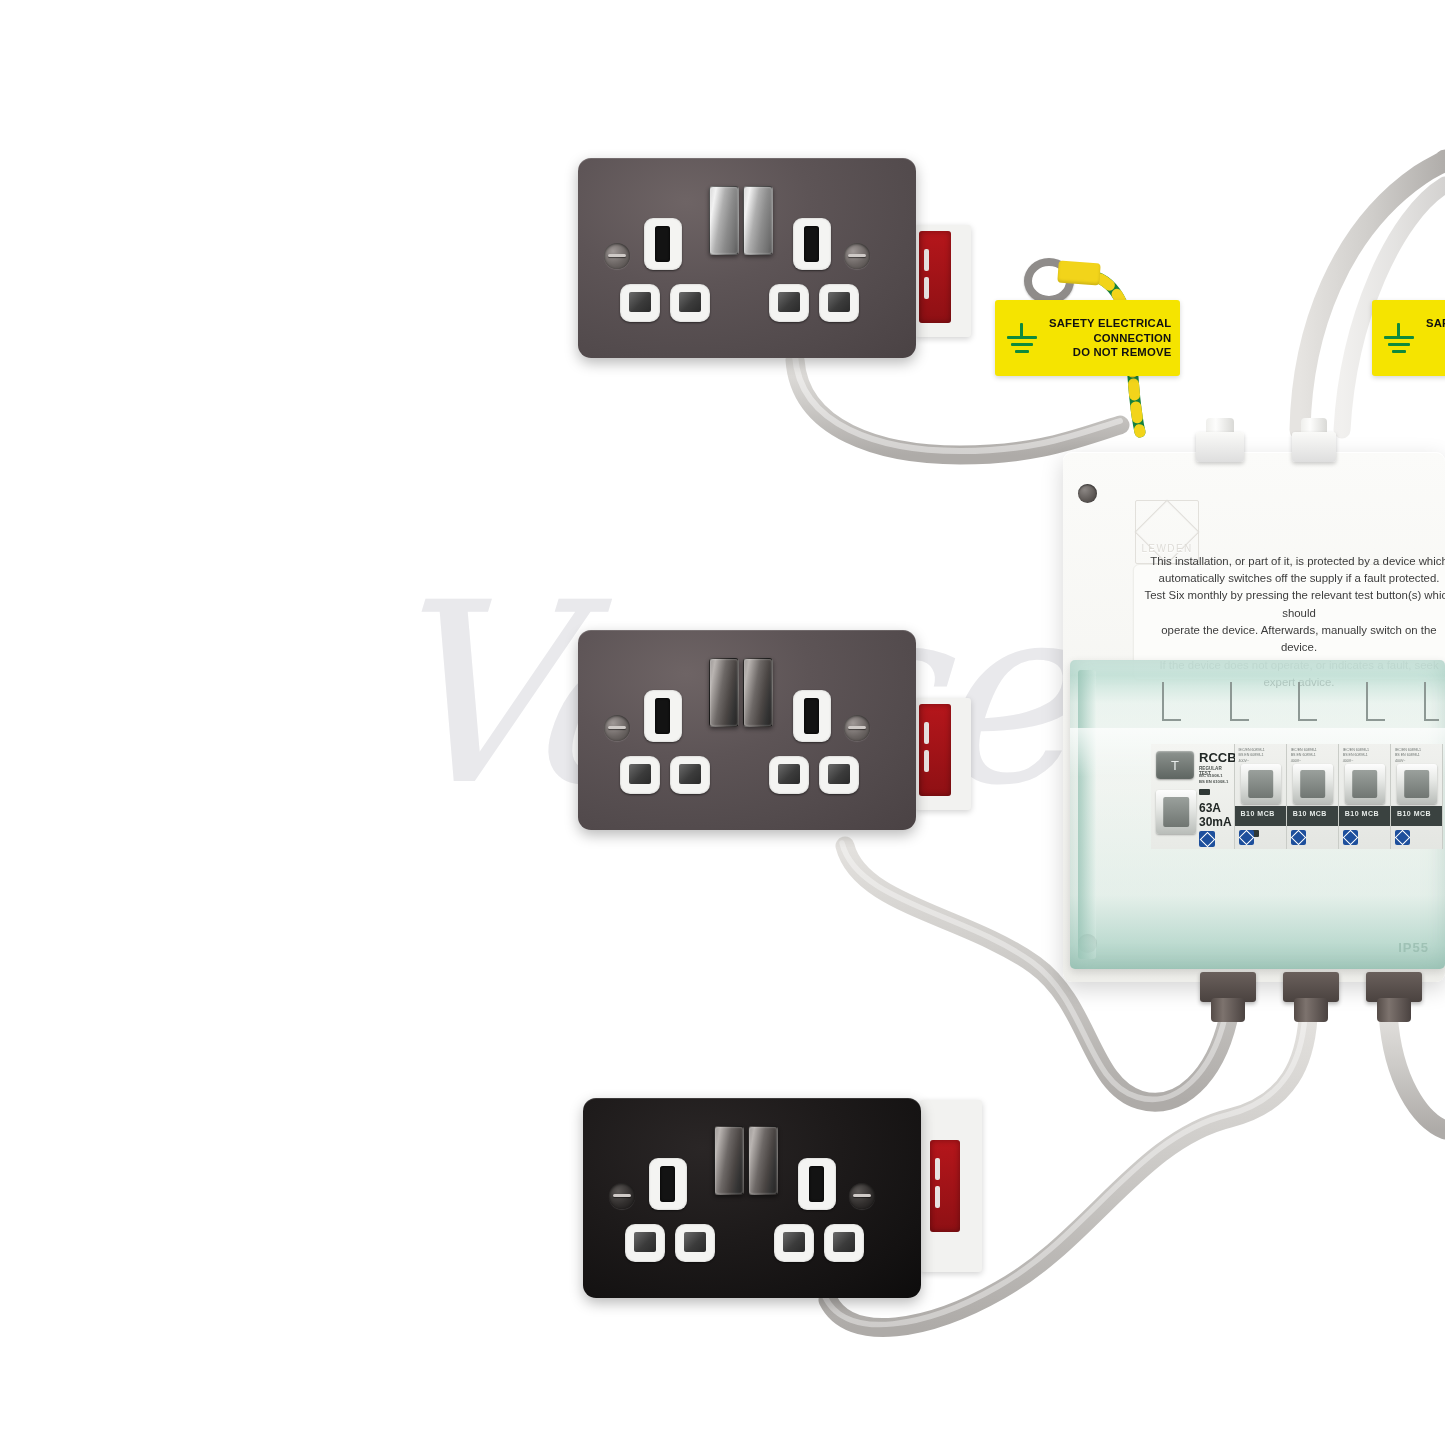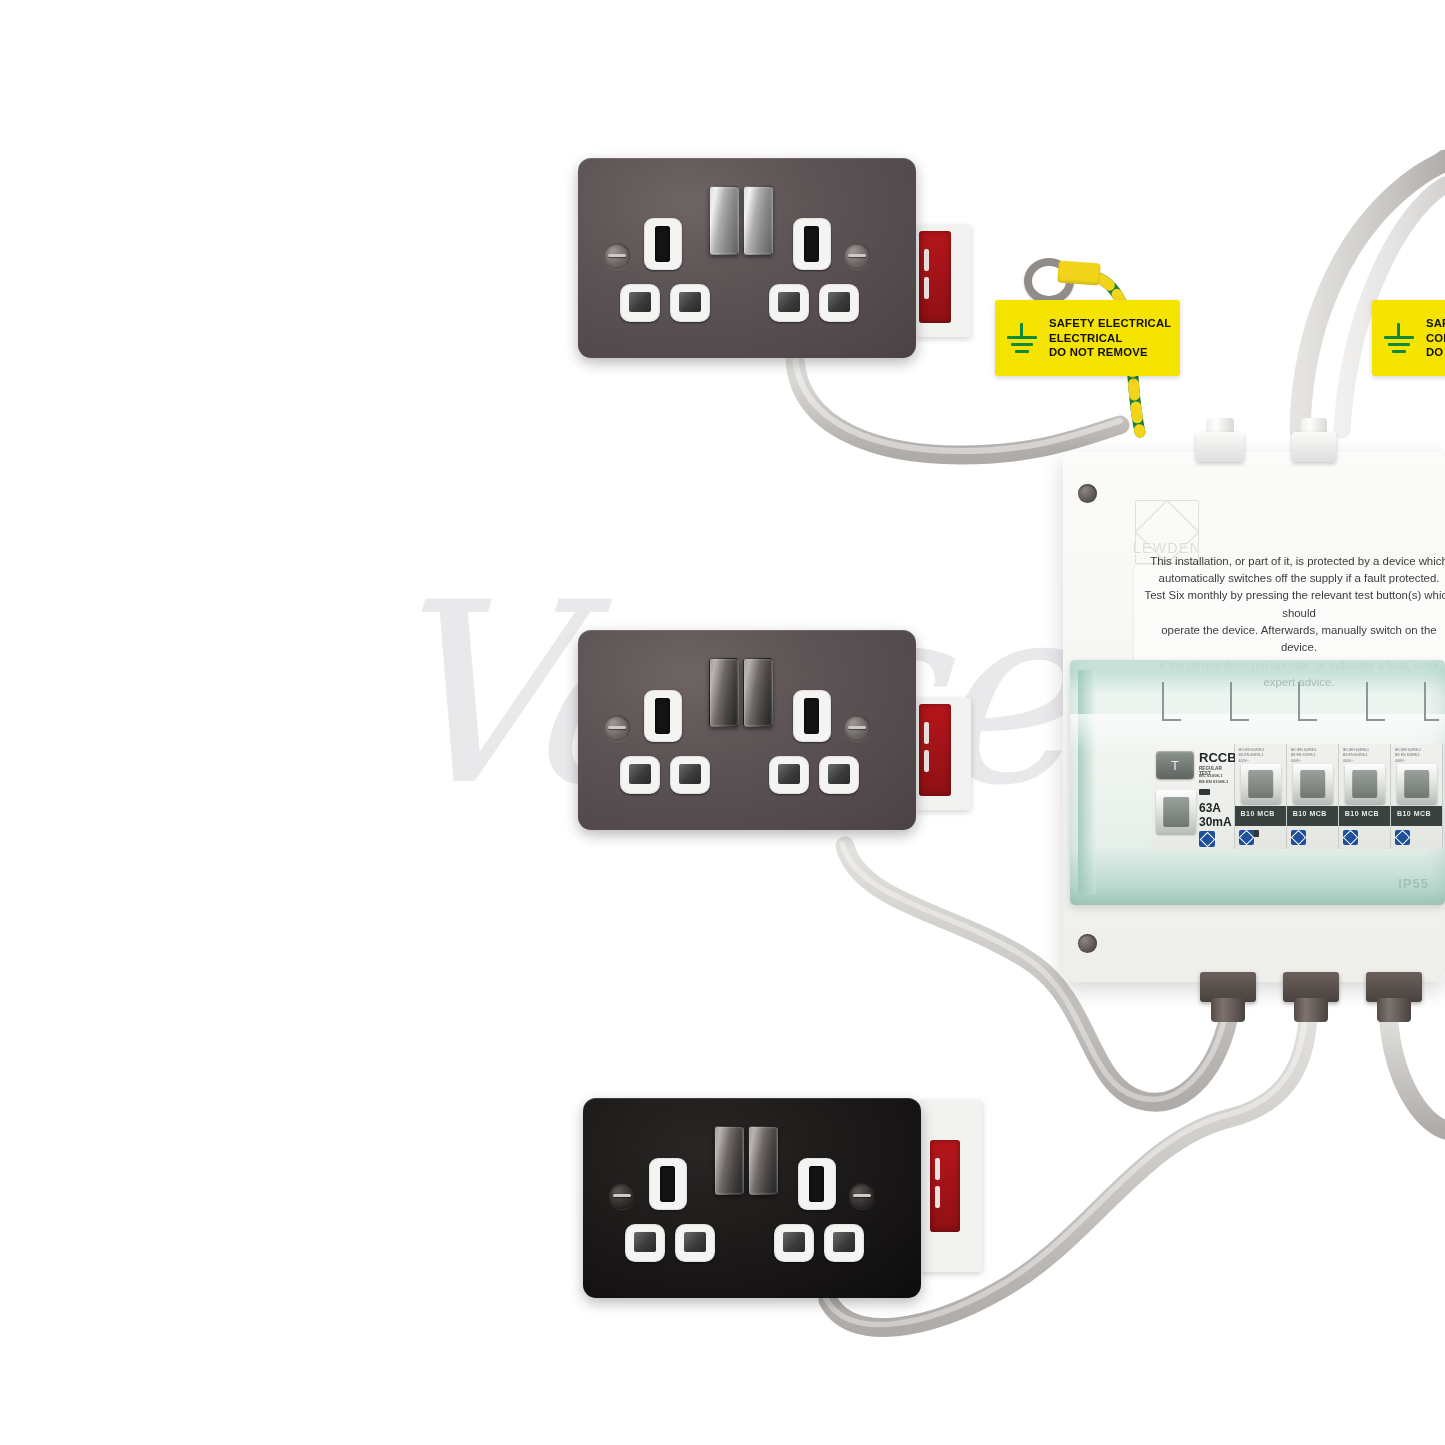--- a/index.html
+++ b/index.html
@@ -79,21 +79,21 @@
     border-radius:9px;
     box-shadow:0 7px 22px rgba(0,0,0,.17), inset 0 1px 0 #fff;}
   .cu-screw{position:absolute;width:19px;height:19px;border-radius:50%;
     background:radial-gradient(circle at 35% 30%, #8c8784 0%, #5d5855 60%, #3d3937 100%);
     box-shadow:inset 0 1px 2px rgba(0,0,0,.55);}
   .lewden{position:absolute;width:62px;height:62px;
     border:1px solid #e2e0db;border-radius:2px;
     display:flex;align-items:center;justify-content:center;}
   .lewden .dia{width:44px;height:44px;transform:rotate(45deg);
     border:1px solid #e0ded9;box-shadow:inset 0 0 2px rgba(0,0,0,.05);}
-  .lewden .txt{position:absolute;font-size:14px;letter-spacing:1.4px;color:#dedcd7;
+  .lewden .txt{position:absolute;font-size:10px;letter-spacing:1.4px;color:#dedcd7;
     font-weight:400;text-shadow:0 1px 0 #fff;margin-top:32px;}
   .cu-label{position:absolute;background:#fcfcfa;border:1px solid #eeeeea;border-radius:6px;
     box-shadow:0 1px 2px rgba(0,0,0,.05);
     display:flex;flex-direction:column;align-items:center;justify-content:center;
     text-align:center;color:#3b3b3b;font-size:11.4px;line-height:1.52;padding:7px 10px;}
 
   
   .cover{position:absolute;border-radius:5px;
     background:linear-gradient(180deg,
       rgba(214,235,228,.95) 0%,
@@ -151,21 +151,21 @@
   .gland.white .body{background:linear-gradient(90deg,#efefec,#fdfdfc 35%,#d9d9d6);}
   .gland.dark .body{background:linear-gradient(90deg,#554c48,#7d736e 35%,#4a4240);}
 
   
   .safelabel{position:absolute;z-index:7;background:#f5e400;border-radius:3px;
     box-shadow:0 2px 5px rgba(0,0,0,.16);
     display:flex;align-items:center;gap:8px;padding:7px 9px 7px 8px;overflow:hidden;}
   .safelabel .earthsym{flex:0 0 auto;width:38px;height:34px;position:relative;}
   .safelabel .earthsym i{position:absolute;background:#0f8a3c;display:block;border-radius:1px;}
   .safelabel .txt{color:#111;font-size:11.3px;line-height:1.28;font-weight:700;
-    letter-spacing:.2px;text-align:left;white-space:nowrap;}
+    letter-spacing:.2px;text-align:right;white-space:nowrap;}
 
   
   .ring{position:absolute;z-index:7;width:34px;height:30px;border-radius:50%;
     border:8px solid #8f8c8a;background:#ffffff;
     box-shadow:0 1px 2px rgba(0,0,0,.25);}
   .crimp{position:absolute;z-index:7;background:#f2d41a;border-radius:4px;
     box-shadow:inset 0 -2px 3px rgba(0,0,0,.15);}
 </style>
 </head>
 <body>
@@ -225,21 +225,21 @@
     </div>
 
     <div class="cu-label" style="left:70px;top:112px;width:310px;height:100px;">
       <div>This installation, or part of it, is protected by a device which</div>
       <div>automatically switches off the supply if a fault protected.</div>
       <div>Test Six monthly by pressing the relevant test button(s) which should</div>
       <div>operate the device. Afterwards, manually switch on the device.</div>
       <div>If the device does not operate, or indicates a fault, seek expert advice.</div>
     </div>
 
-    <div class="cover" style="left:7px;top:208px;width:375px;height:245px;">
+    <div class="cover" style="left:7px;top:208px;width:375px;height:309px;">
       <div class="hinge"></div>
       <div class="glare"></div>
       <div class="ip">IP55</div>
     </div>
 
     <svg class="busbar" style="left:90px;top:228px;" width="290" height="62">
       <g stroke="#8d9894" stroke-width="2" fill="none">
         <path d="M10,2 L10,40 L28,40"></path>
         <path d="M78,2 L78,40 L96,40"></path>
         <path d="M146,2 L146,40 L164,40"></path>
@@ -361,21 +361,21 @@
 
   <div class="safelabel" style="left:995px;top:300px;width:168px;height:62px;">
     <div class="earthsym">
       <i style="left:17px;top:2px;width:3px;height:15px;"></i>
       <i style="left:4px;top:15px;width:30px;height:3px;"></i>
       <i style="left:8px;top:22px;width:22px;height:3px;"></i>
       <i style="left:12px;top:29px;width:14px;height:3px;"></i>
     </div>
     <div class="txt">
       <div>SAFETY ELECTRICAL</div>
-      <div>ELECTRICAL</div>
+      <div>CONNECTION</div>
       <div>DO NOT REMOVE</div>
     </div>
   </div>
 
   <div class="safelabel" style="left:1372px;top:300px;width:168px;height:62px;">
     <div class="earthsym">
       <i style="left:17px;top:2px;width:3px;height:15px;"></i>
       <i style="left:4px;top:15px;width:30px;height:3px;"></i>
       <i style="left:8px;top:22px;width:22px;height:3px;"></i>
       <i style="left:12px;top:29px;width:14px;height:3px;"></i>

